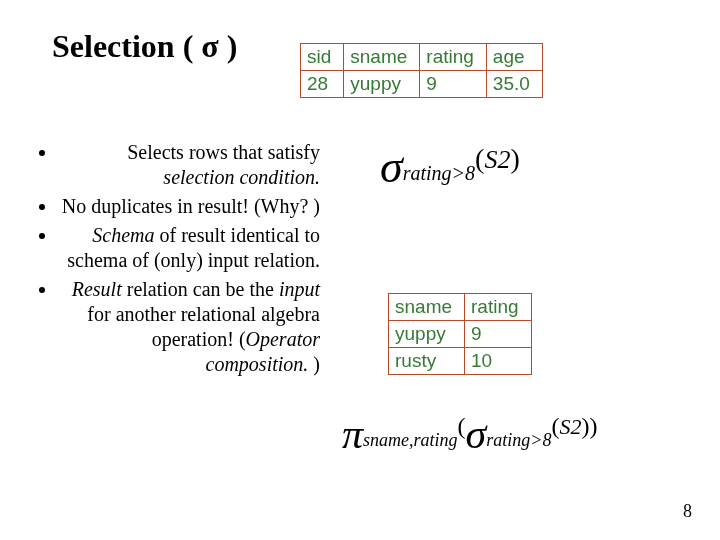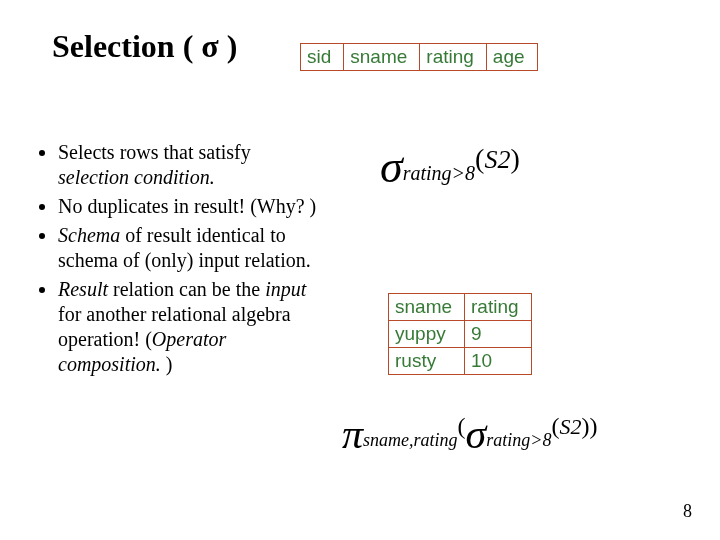--- a/index.html
+++ b/index.html
@@ -31,20 +31,21 @@
     position: absolute;
     top: 140px;
     left: 40px;
     width: 280px;
     font-size: 20px;
     line-height: 1.25;
   }
   .bullets ul {
     margin: 0;
     padding-left: 18px;
+    text-align: right;
   }
   .bullets li {
     margin-bottom: 4px;
   }
   .italic { font-style: italic; }
 
   
   table.rel {
     border-collapse: collapse;
     position: absolute;
@@ -134,20 +135,26 @@
   </div>
 
   <table id="table1" class="rel">
     <tbody>
         <tr>
       <th>sid</th>
       <th>sname</th>
       <th>rating</th>
       <th>age</th>
     </tr>
+    <tr>
+      <td>28</td>
+      <td>yuppy</td>
+      <td>9</td>
+      <td>35.0</td>
+    </tr>
   </tbody>
     </table>
 
   <div id="formula1" class="formula">
     <span class="big">σ</span><span class="sub">rating&gt;8</span><span class="paren">(</span><span class="arg">S2</span><span class="paren">)</span>
   </div>
 
   <table id="table2" class="rel">
     <tbody>
         <tr>

